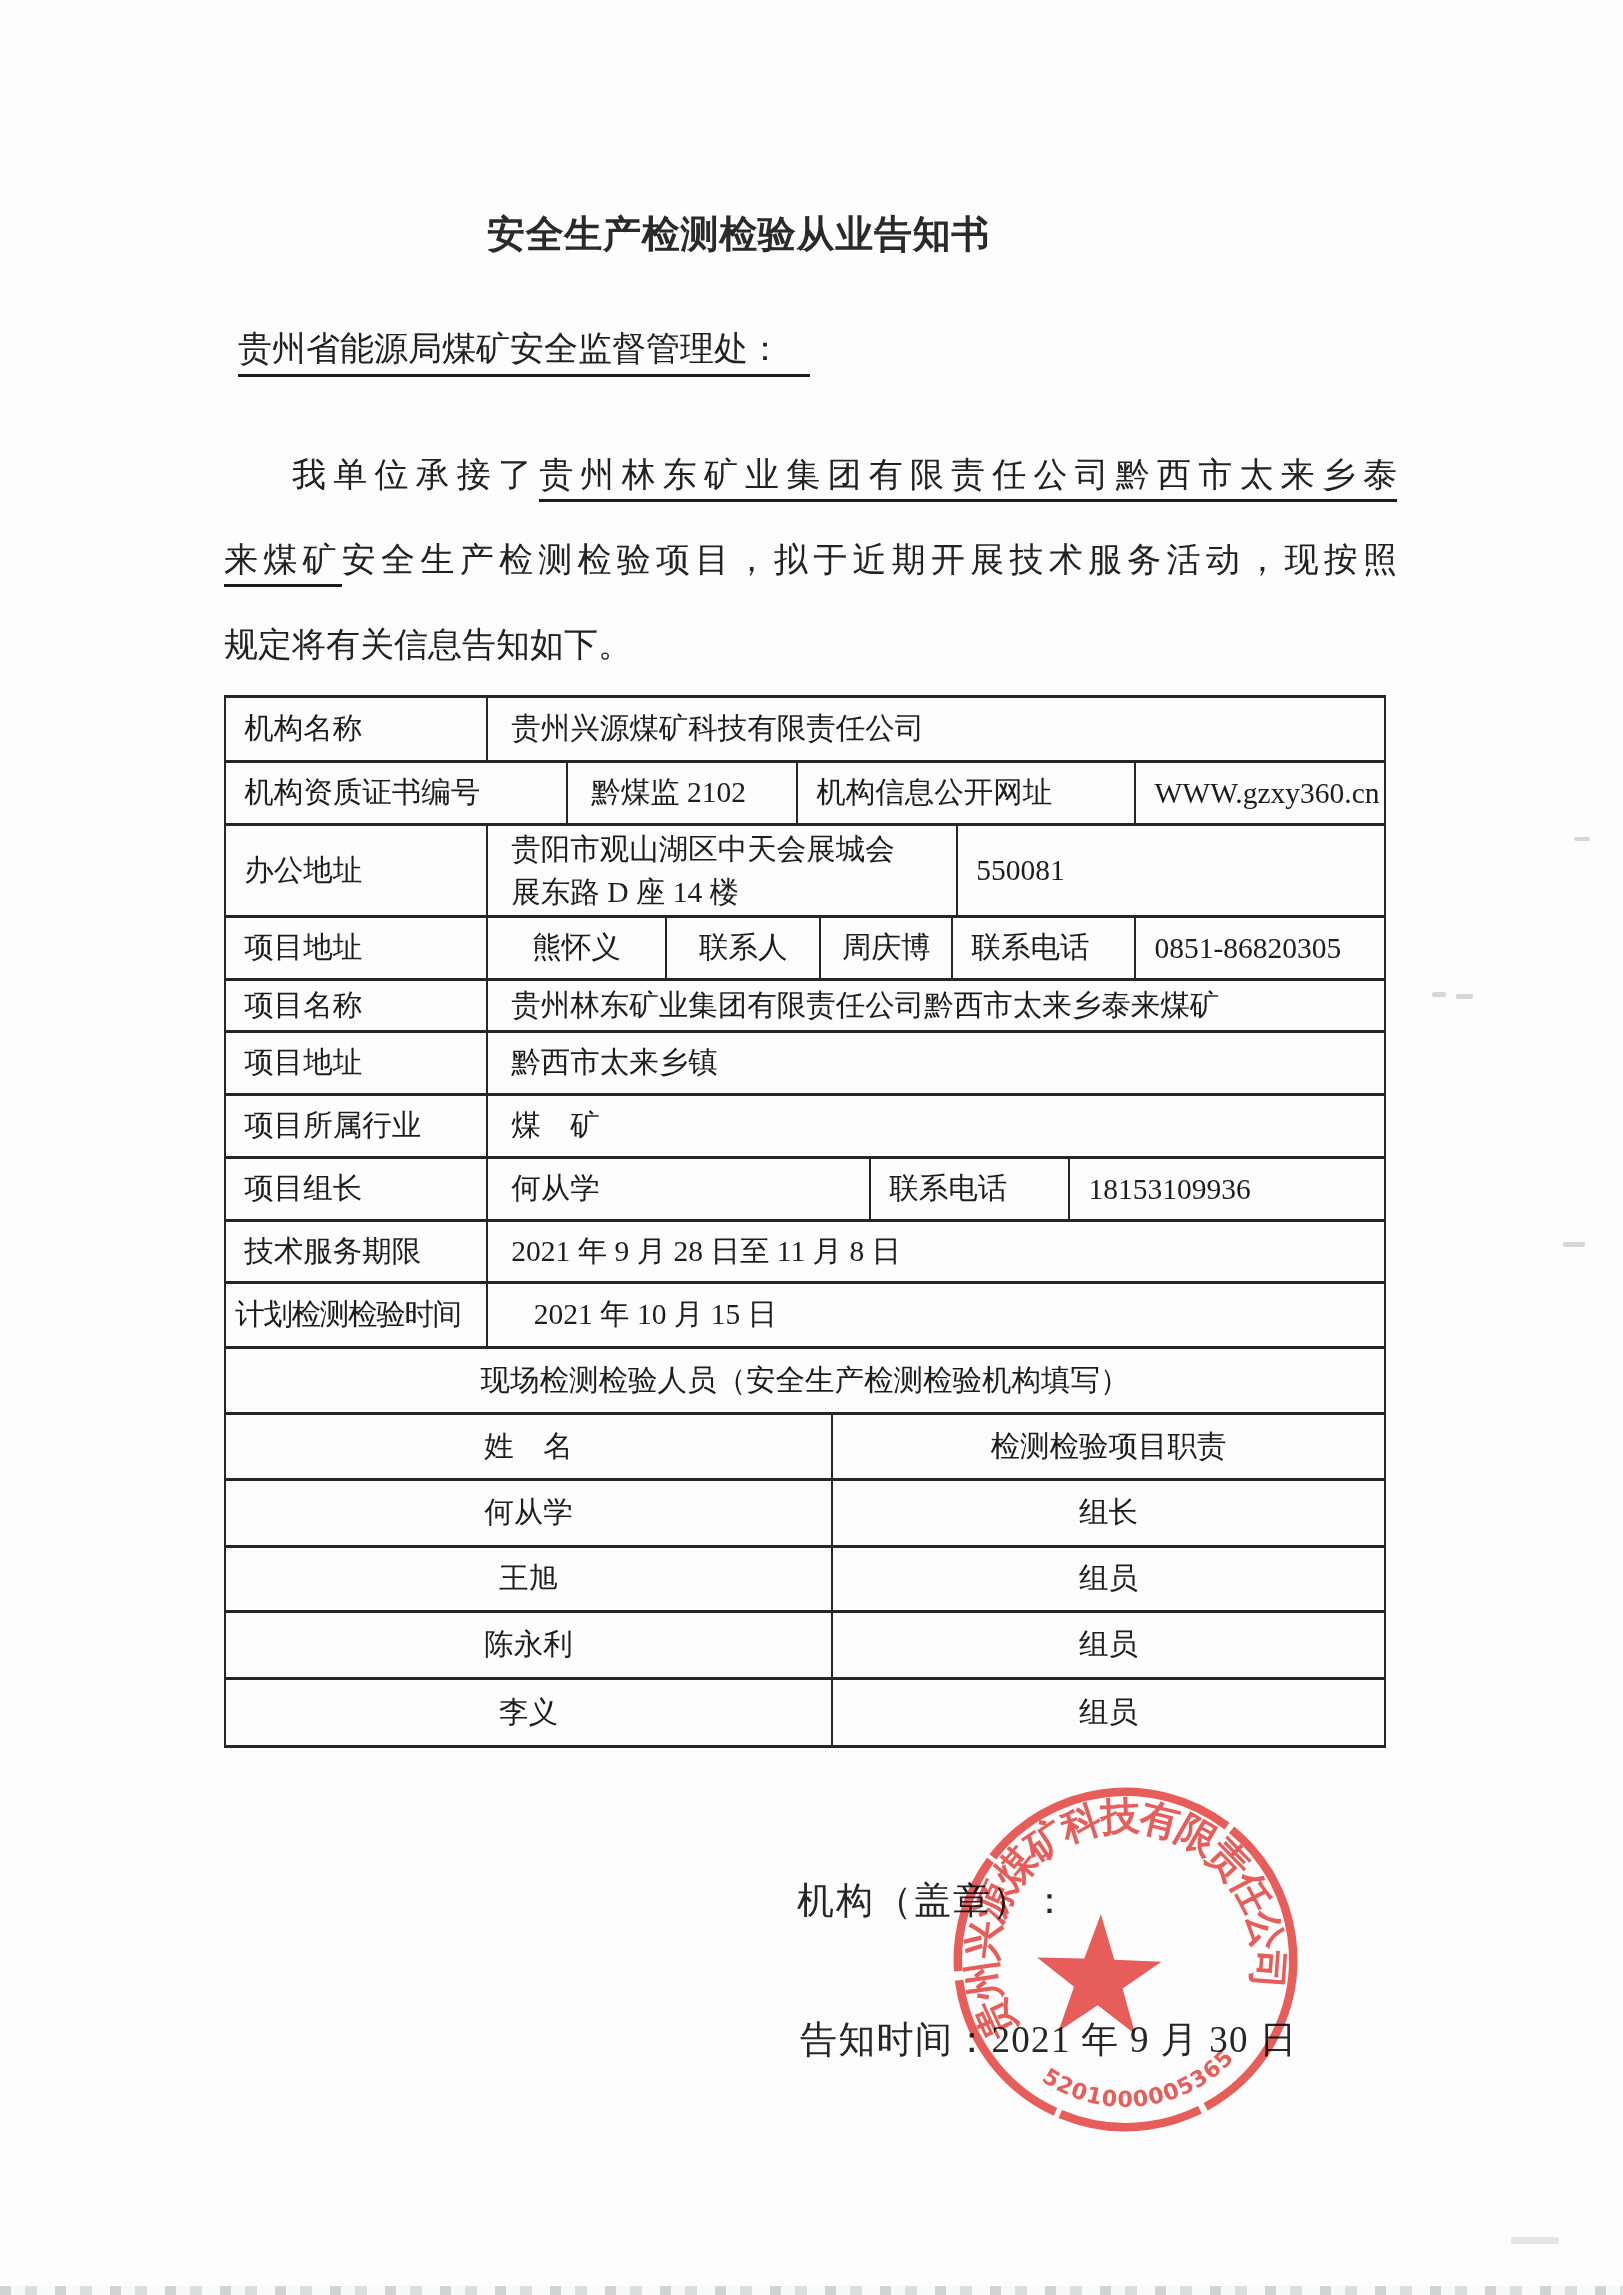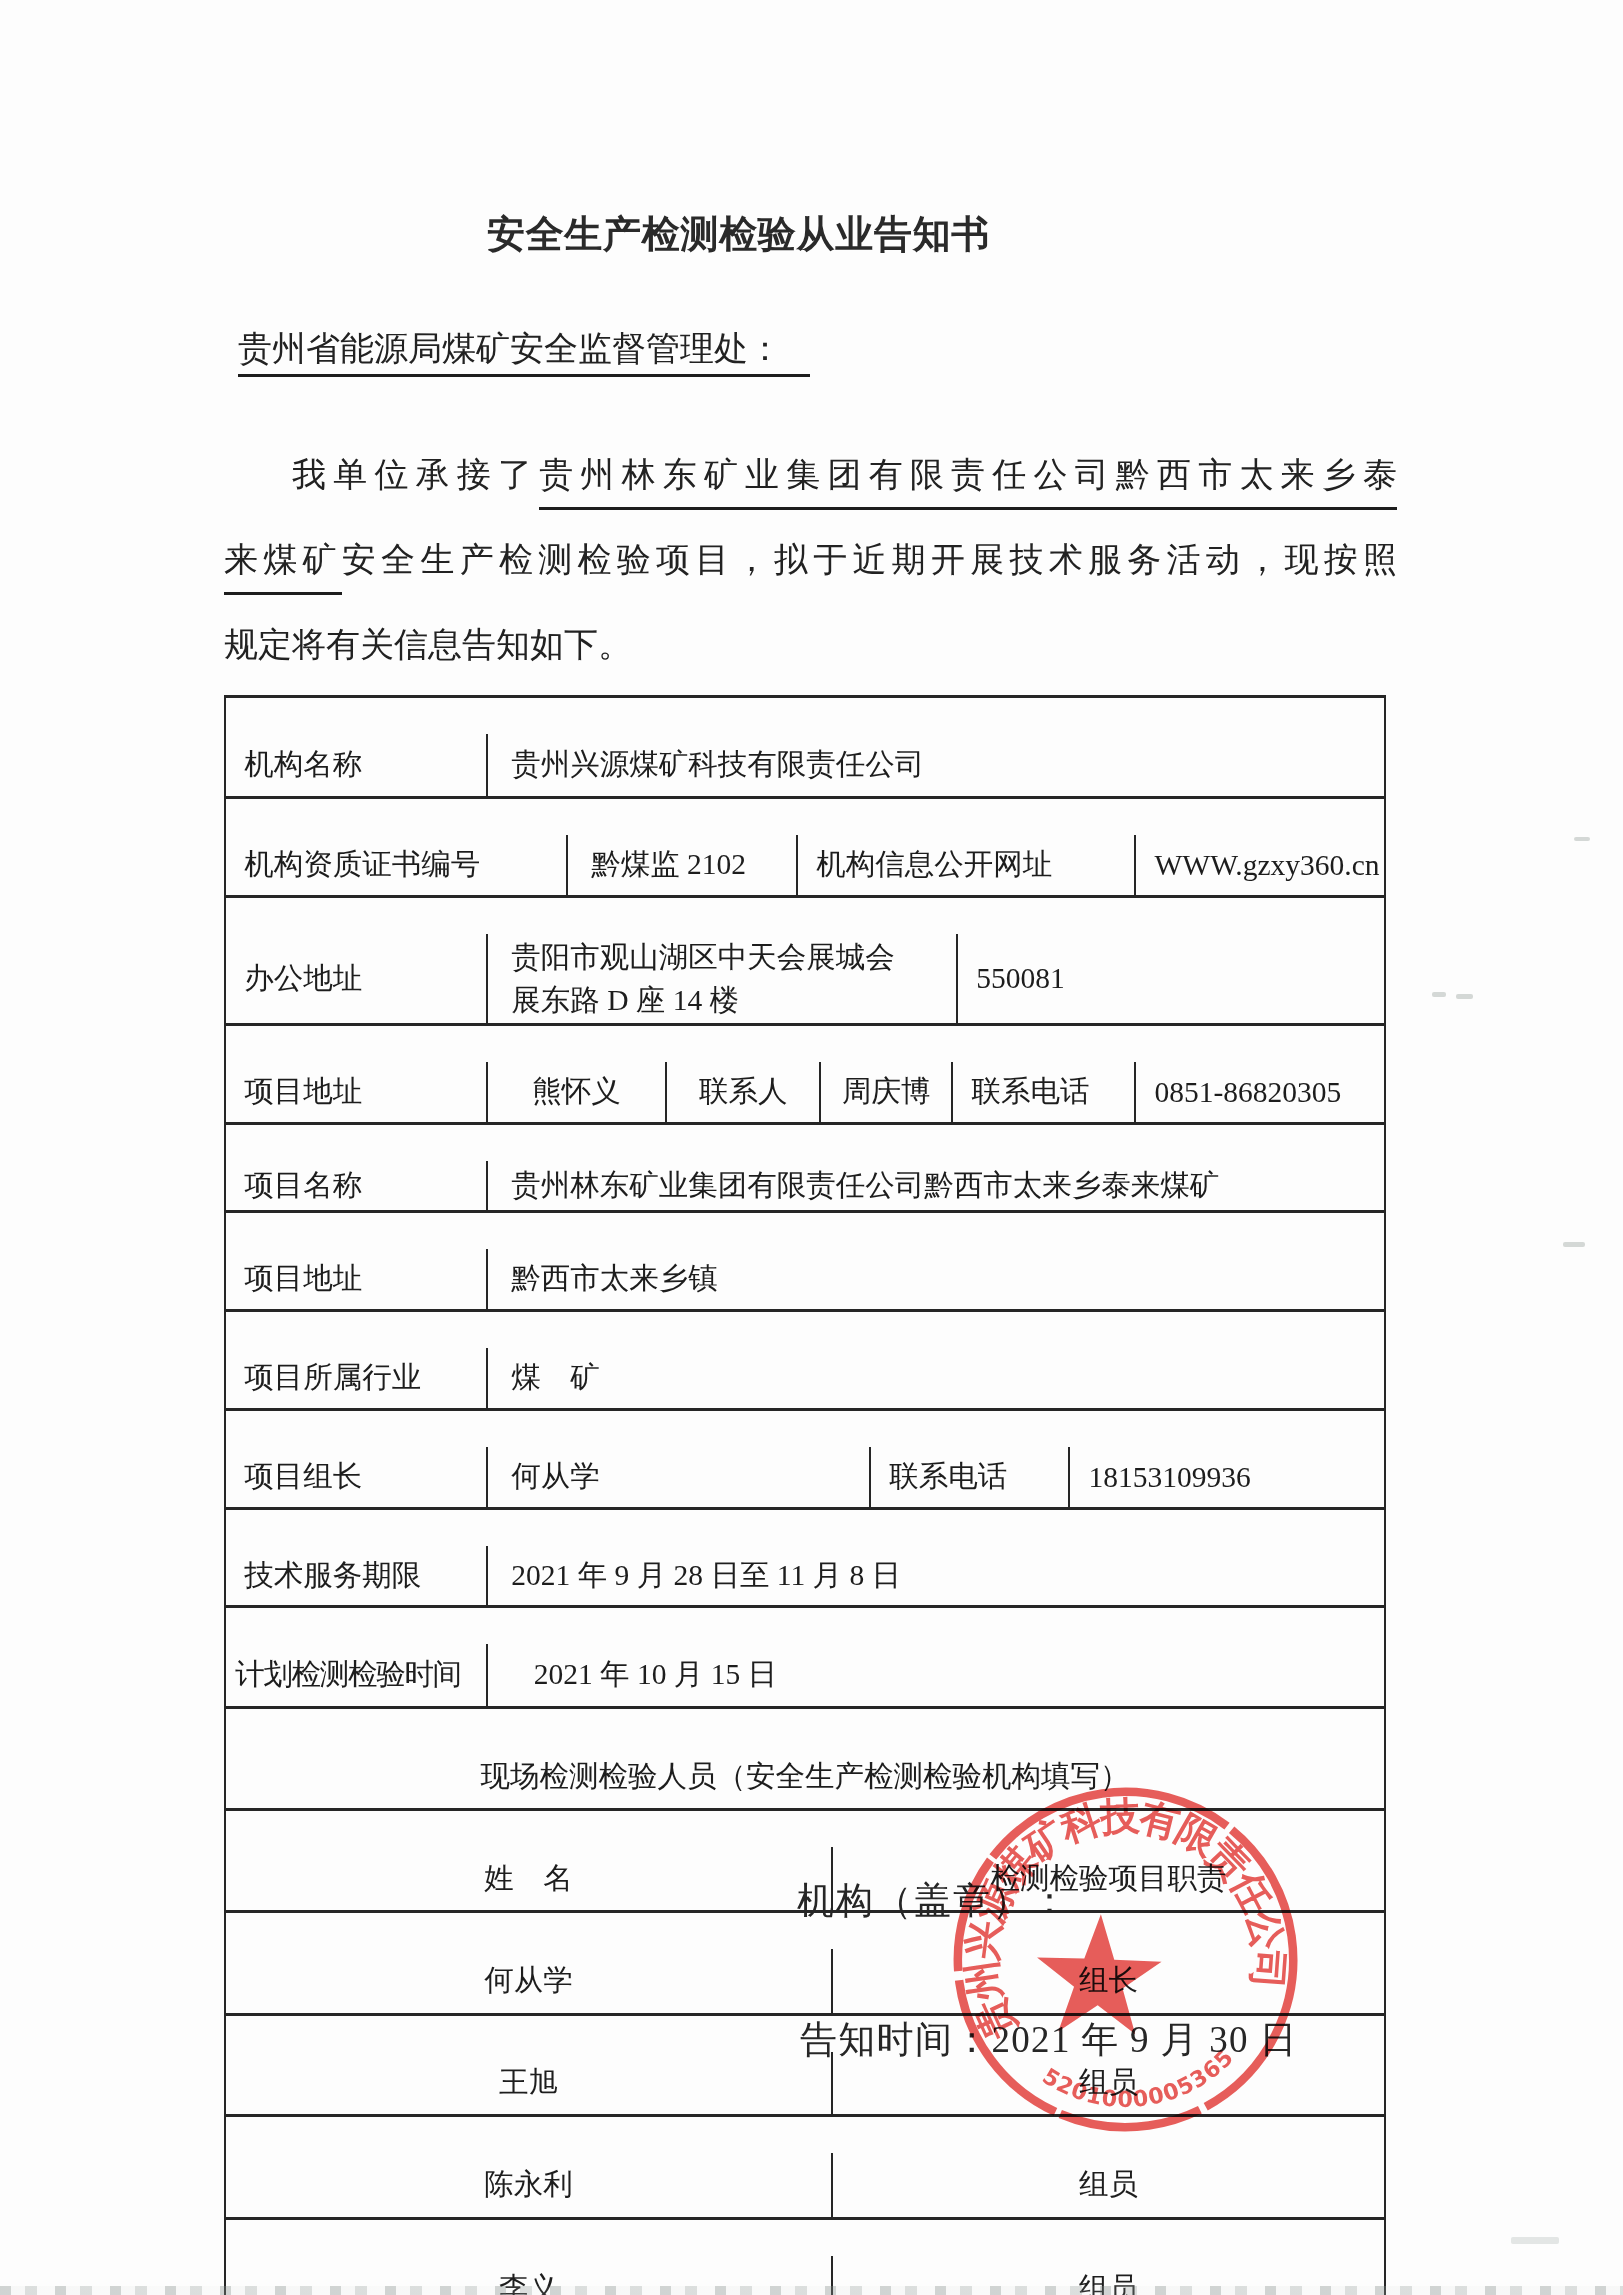--- a/index.html
+++ b/index.html
@@ -27,28 +27,28 @@
     border-bottom:3.3px solid #1d1d1d; padding-bottom:6.5px; padding-right:27.5px;
   }
   
   .paragraph {
     position:absolute; left:224px; top:432px; width:1173px;
     font-size:34px; color:#222; line-height:85px;
   }
   .pline { width:100%; }
   .pline.just { text-align:justify; text-align-last:justify; }
   .pline.first { text-indent:68px; }
-  .u-seg { border-bottom:3.3px solid #1d1d1d; padding-bottom:14px; }
+  .u-seg { border-bottom:3.3px solid #1d1d1d; padding-bottom:6px; }
   
   .info-table {
     position:absolute; left:224px; top:695px; width:1162px;
     border:3.3px solid #262626; border-left-width:2px; border-right-width:2px;
     font-size:29.5px; color:#1d1d1d; box-sizing:border-box;
   }
-  .tr { display:flex; border-bottom:3.3px solid #262626; box-sizing:border-box;margin-top:36px; }
+  .tr { display:flex; border-bottom:3.3px solid #262626; box-sizing:border-box; }
   .tr:last-child { border-bottom:none; }
   .td {
     border-right:2px solid #262626; box-sizing:border-box;
     display:flex; align-items:center; padding-left:18.3px;
     overflow:hidden; white-space:nowrap;
   }
   .td.last { border-right:none; }
   .td.center { justify-content:center; padding-left:0; }
   .td.vpad { padding-left:23.6px; }
   .td .two-line { line-height:1.45; white-space:normal; }

